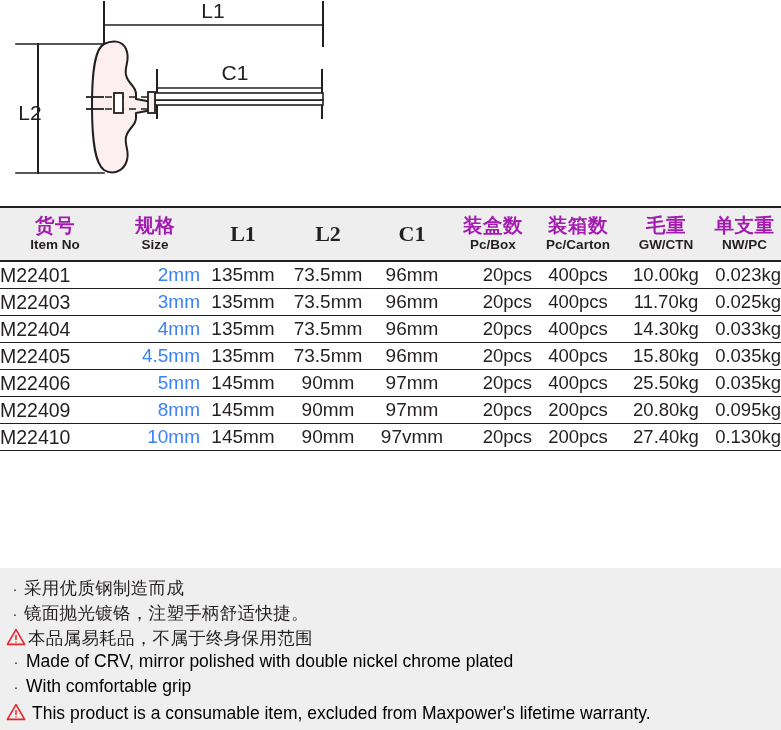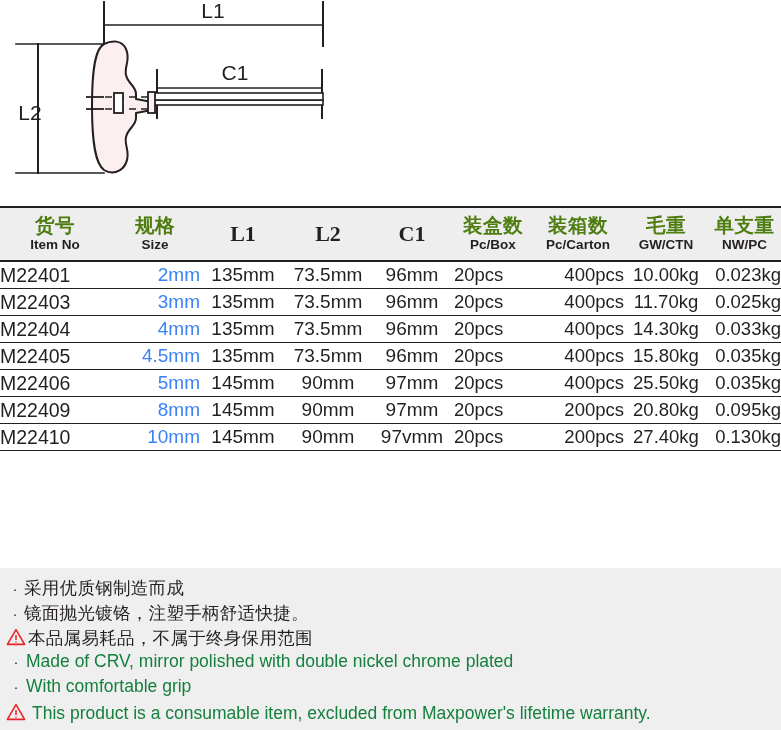--- a/index.html
+++ b/index.html
@@ -43,21 +43,21 @@
     background: #eeeeee;
     border-top: 2.4px solid #231f20;
     border-bottom: 2.4px solid #231f20;
     height: 52px;
     text-align: center;
   }
   .hd-cn {
     display: block;
     font-size: 19.5px;
     line-height: 22px;
-    color: #4d7c0f;
+    color: #a21caf;
     font-family: "DejaVu Sans", sans-serif;
     letter-spacing: 0.5px;
   }
   .hd-en {
     display: block;
     font-size: 13.5px;
     line-height: 16px;
     color: #231f20;
     font-family: "Liberation Sans", sans-serif;
   }
@@ -78,22 +78,22 @@
   }
   .data-row:last-child td {
     border-bottom: 1.8px solid #231f20;
   }
 
   td.c-item   { text-align: left;  padding-left: 12px; font-size: 19.5px; }
   td.c-size   { text-align: right; padding-right: 22px; color: #3b82f6; }
   td.c-l1     { text-align: center; }
   td.c-l2     { text-align: center; }
   td.c-c1     { text-align: center; }
-  td.c-box    { text-align: left; font-size: 18.5px; }
-  td.c-carton { text-align: right; font-size: 18.5px; }
+  td.c-box    { text-align: right; font-size: 18.5px; }
+  td.c-carton { text-align: center; font-size: 18.5px; }
   td.c-gw     { text-align: center; font-size: 18.5px; }
   td.c-nw     { text-align: right; font-size: 18.5px; }
 
   
   #notes {
     position: absolute;
     left: 0;
     top: 568px;
     width: 781px;
     height: 162px;
@@ -125,21 +125,21 @@
   .note-warn svg { display: block; }
   .note-cn {
     font-family: Liberation Serif, serif;
     font-size: 17.5px;
     color: #231f20;
     letter-spacing: 0.3px;
   }
   .note-en {
     font-family: "Liberation Sans", sans-serif;
     font-size: 17.5px;
-    color: #15803d;
+    color: #000000;
   }
   .note-line.en-indent .note-bullet { width: 20px; }
 </style>
 </head>
 <body>
 
 <div id="drawing">
   <svg width="781" height="200" viewBox="0 0 781 200">
     <g fill="none" stroke="#231f20" stroke-width="2" stroke-linecap="square">
 

